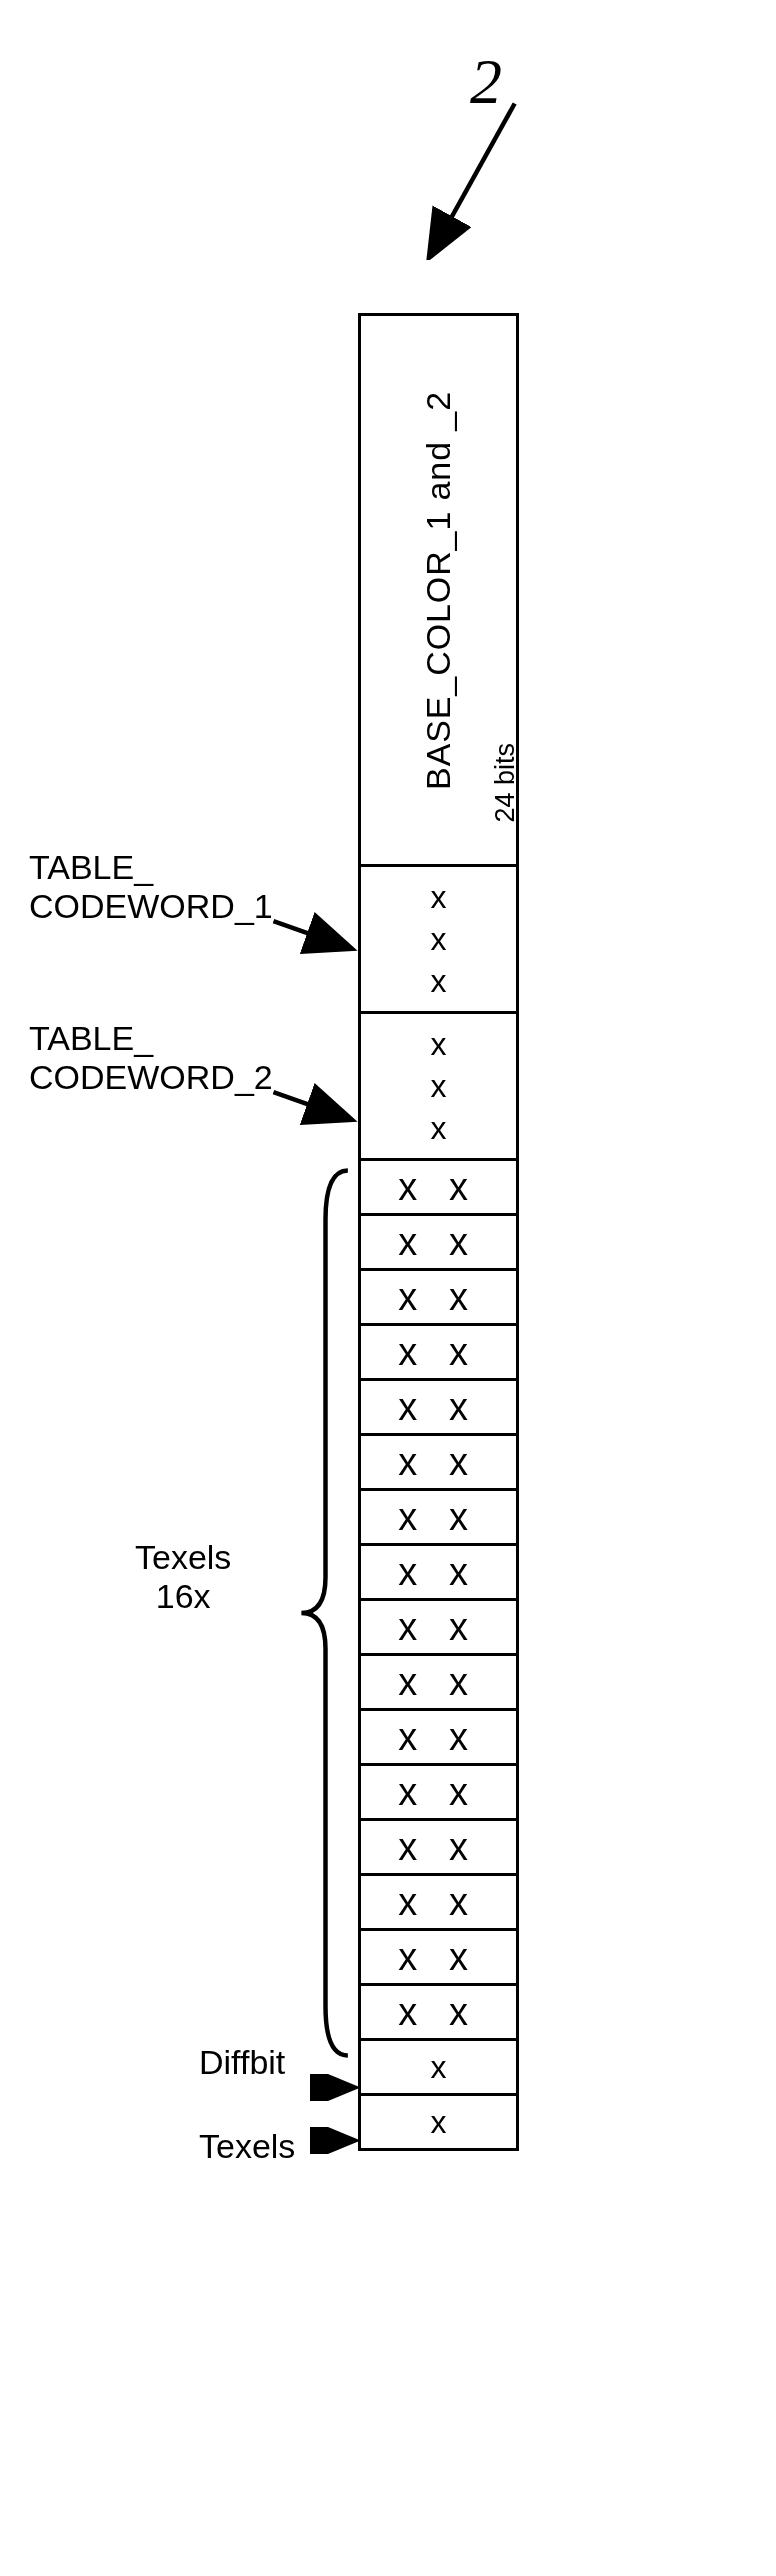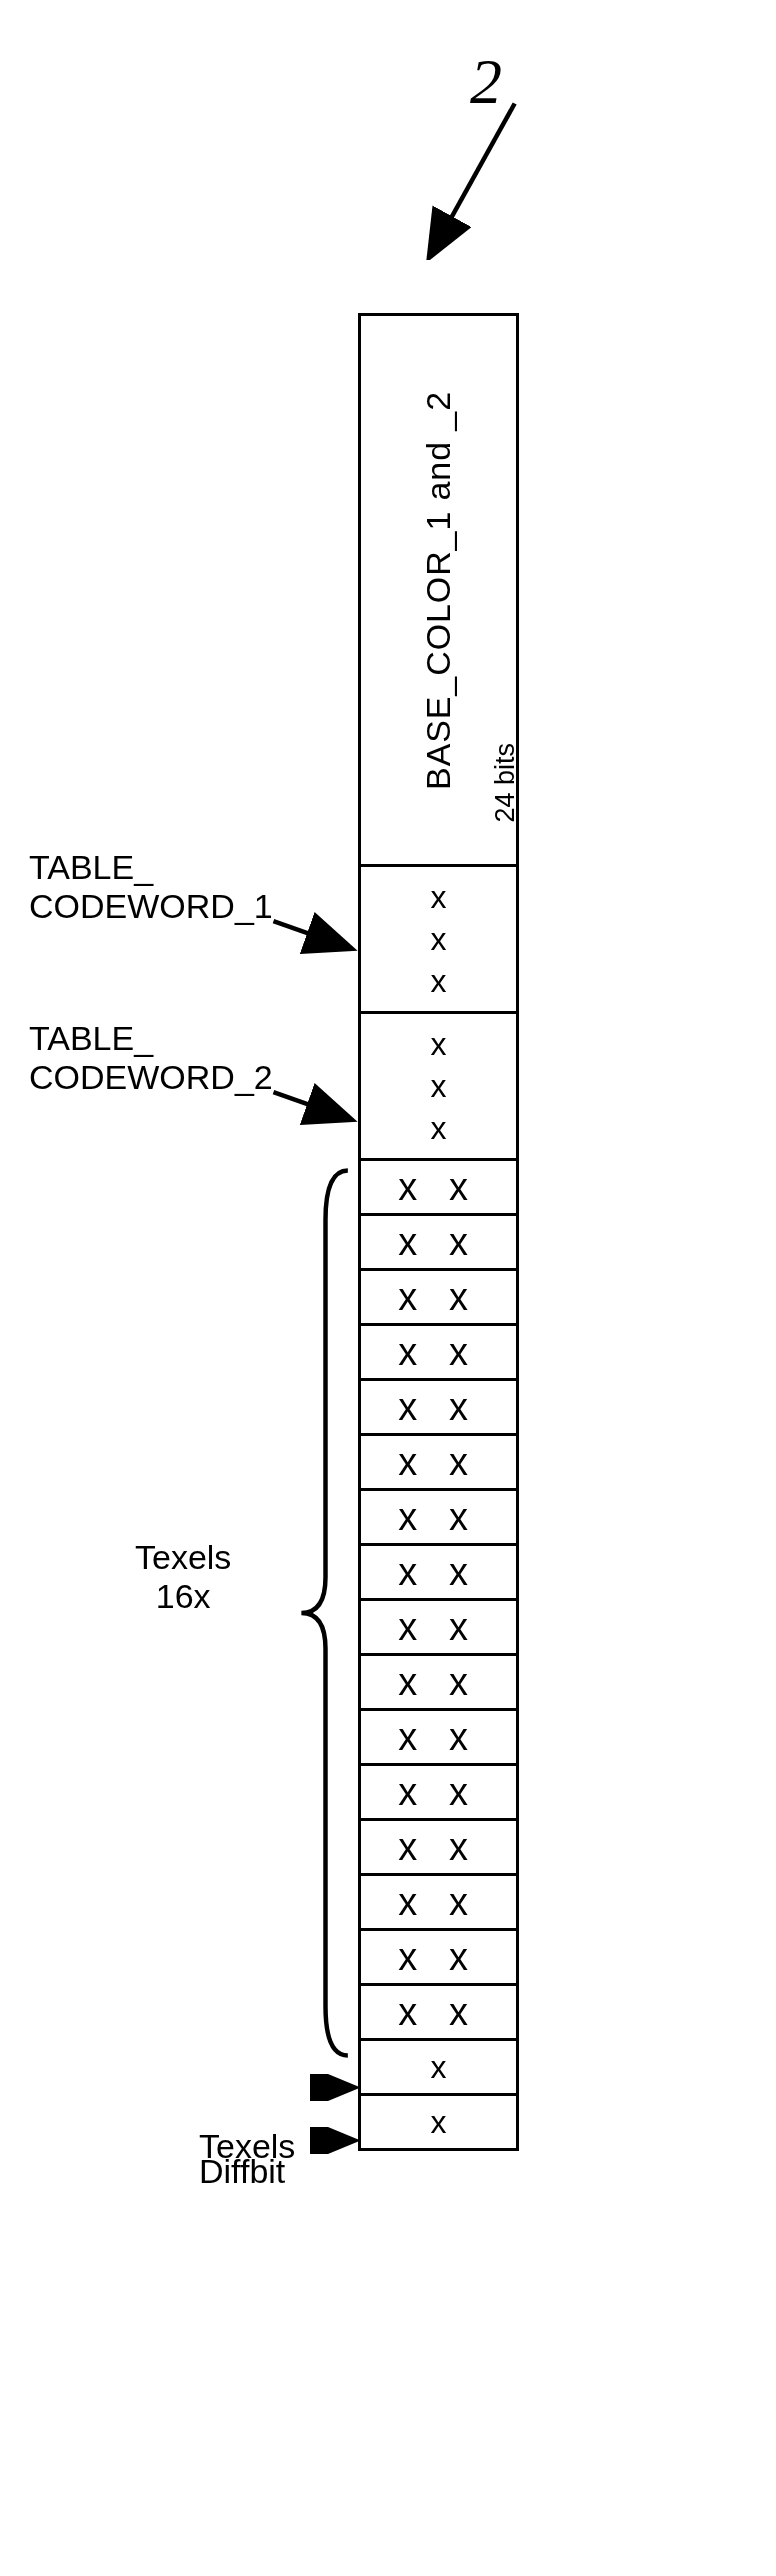--- a/index.html
+++ b/index.html
@@ -84,21 +84,21 @@
       line-height: 1.15;
     }
     .label-texels {
       left: -223px;
       top: 1225px;
       text-align: center;
       line-height: 1.15;
     }
     .label-diffbit {
       left: -159px;
-      top: 1839px;
+      top: 1730px;
       text-align: center;
     }
     .label-flipbit {
       left: -159px;
       top: 1814px;
     }
     .label-figure-num {
       left: 112px;
       top: -268px;
       font-size: 64px;

